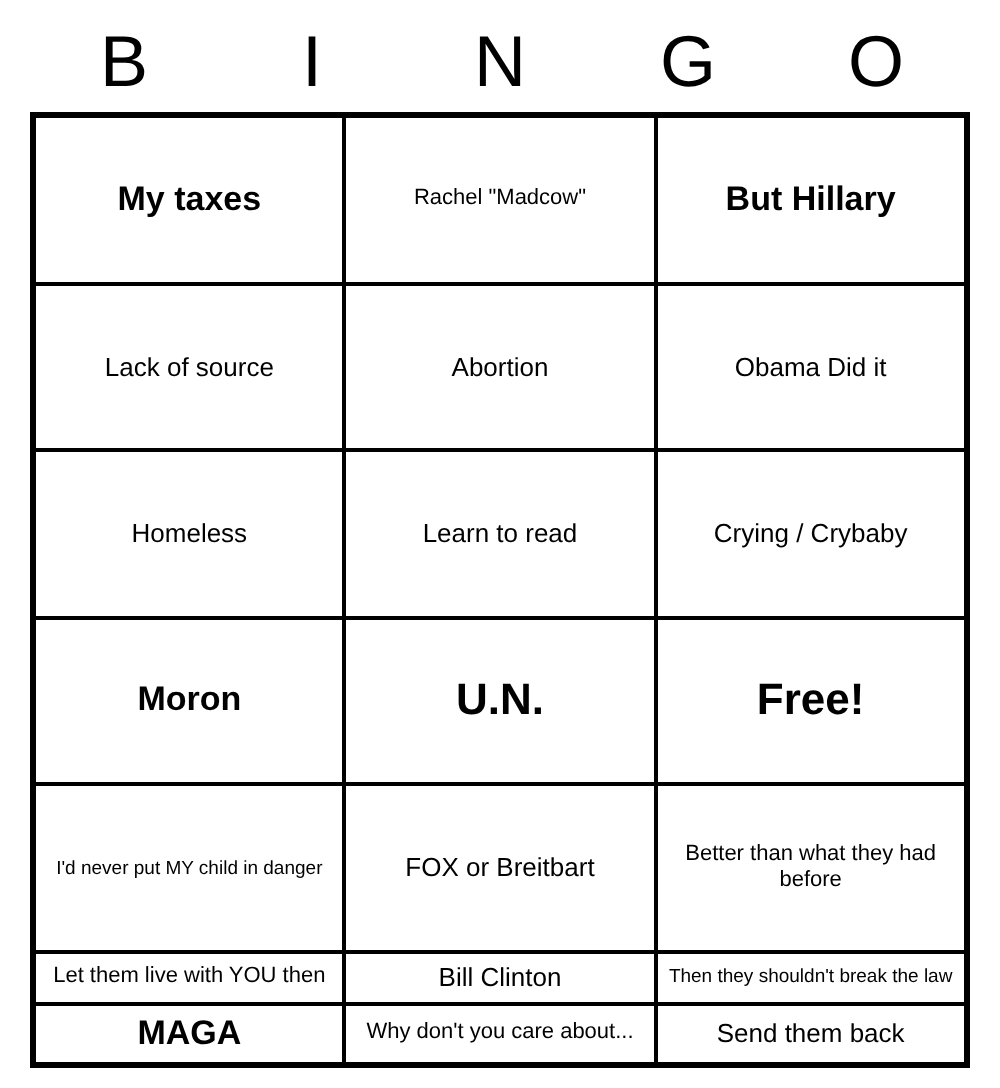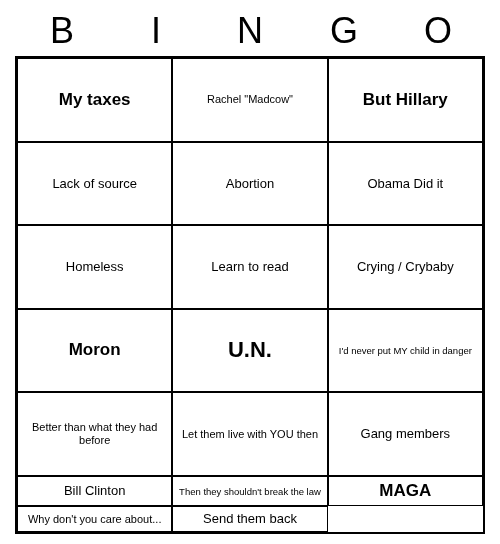--- a/index.html
+++ b/index.html
@@ -63,22 +63,23 @@
     <div class="bingo-cell" style="font-size: 11px;">Rachel "Madcow"</div>
     <div class="bingo-cell" style="font-size: 17px; font-weight: bold;">But Hillary</div>
     <div class="bingo-cell" style="font-size: 13px;">Lack of source</div>
     <div class="bingo-cell" style="font-size: 13px;">Abortion</div>
     <div class="bingo-cell" style="font-size: 13px;">Obama Did it</div>
     <div class="bingo-cell" style="font-size: 13px;">Homeless</div>
     <div class="bingo-cell" style="font-size: 13px;">Learn to read</div>
     <div class="bingo-cell" style="font-size: 13px;">Crying / Crybaby</div>
     <div class="bingo-cell" style="font-size: 17px; font-weight: bold;">Moron</div>
     <div class="bingo-cell" style="font-size: 22px; font-weight: bold;">U.N.</div>
+    <div class="bingo-cell" style="font-size: 22px; font-weight: bold;">Free!</div>
     <div class="bingo-cell" style="font-size: 9.5px;">I'd never put MY child in danger</div>
+    <div class="bingo-cell" style="font-size: 13px;">FOX or Breitbart</div>
     <div class="bingo-cell" style="font-size: 11px;">Better than what they had before</div>
     <div class="bingo-cell" style="font-size: 11px;">Let them live with YOU then</div>
-    <div class="bingo-cell" style="font-size: 13px;">Gang members</div>
     <div class="bingo-cell" style="font-size: 13px;">Bill Clinton</div>
     <div class="bingo-cell" style="font-size: 9.5px;">Then they shouldn't break the law</div>
     <div class="bingo-cell" style="font-size: 17px; font-weight: bold;">MAGA</div>
     <div class="bingo-cell" style="font-size: 11px;">Why don't you care about...</div>
     <div class="bingo-cell" style="font-size: 13px;">Send them back</div>
   </div>
 
 </body></html>

